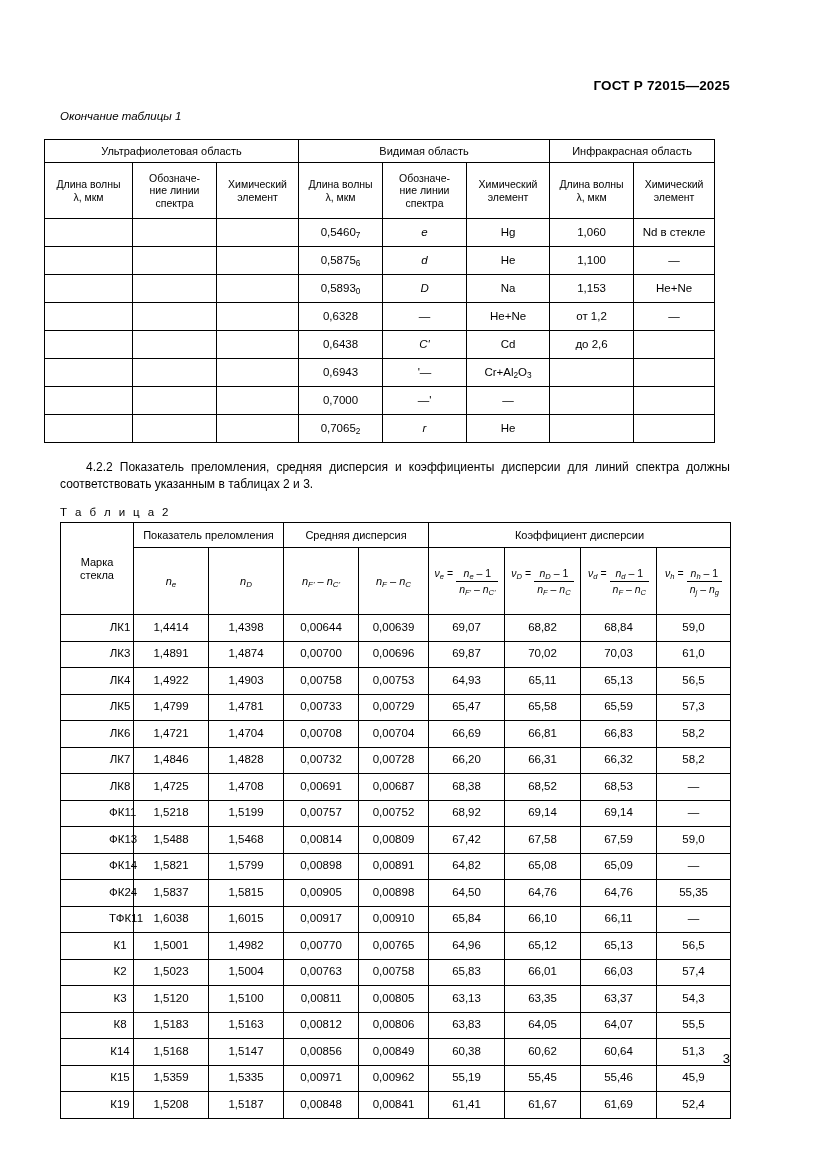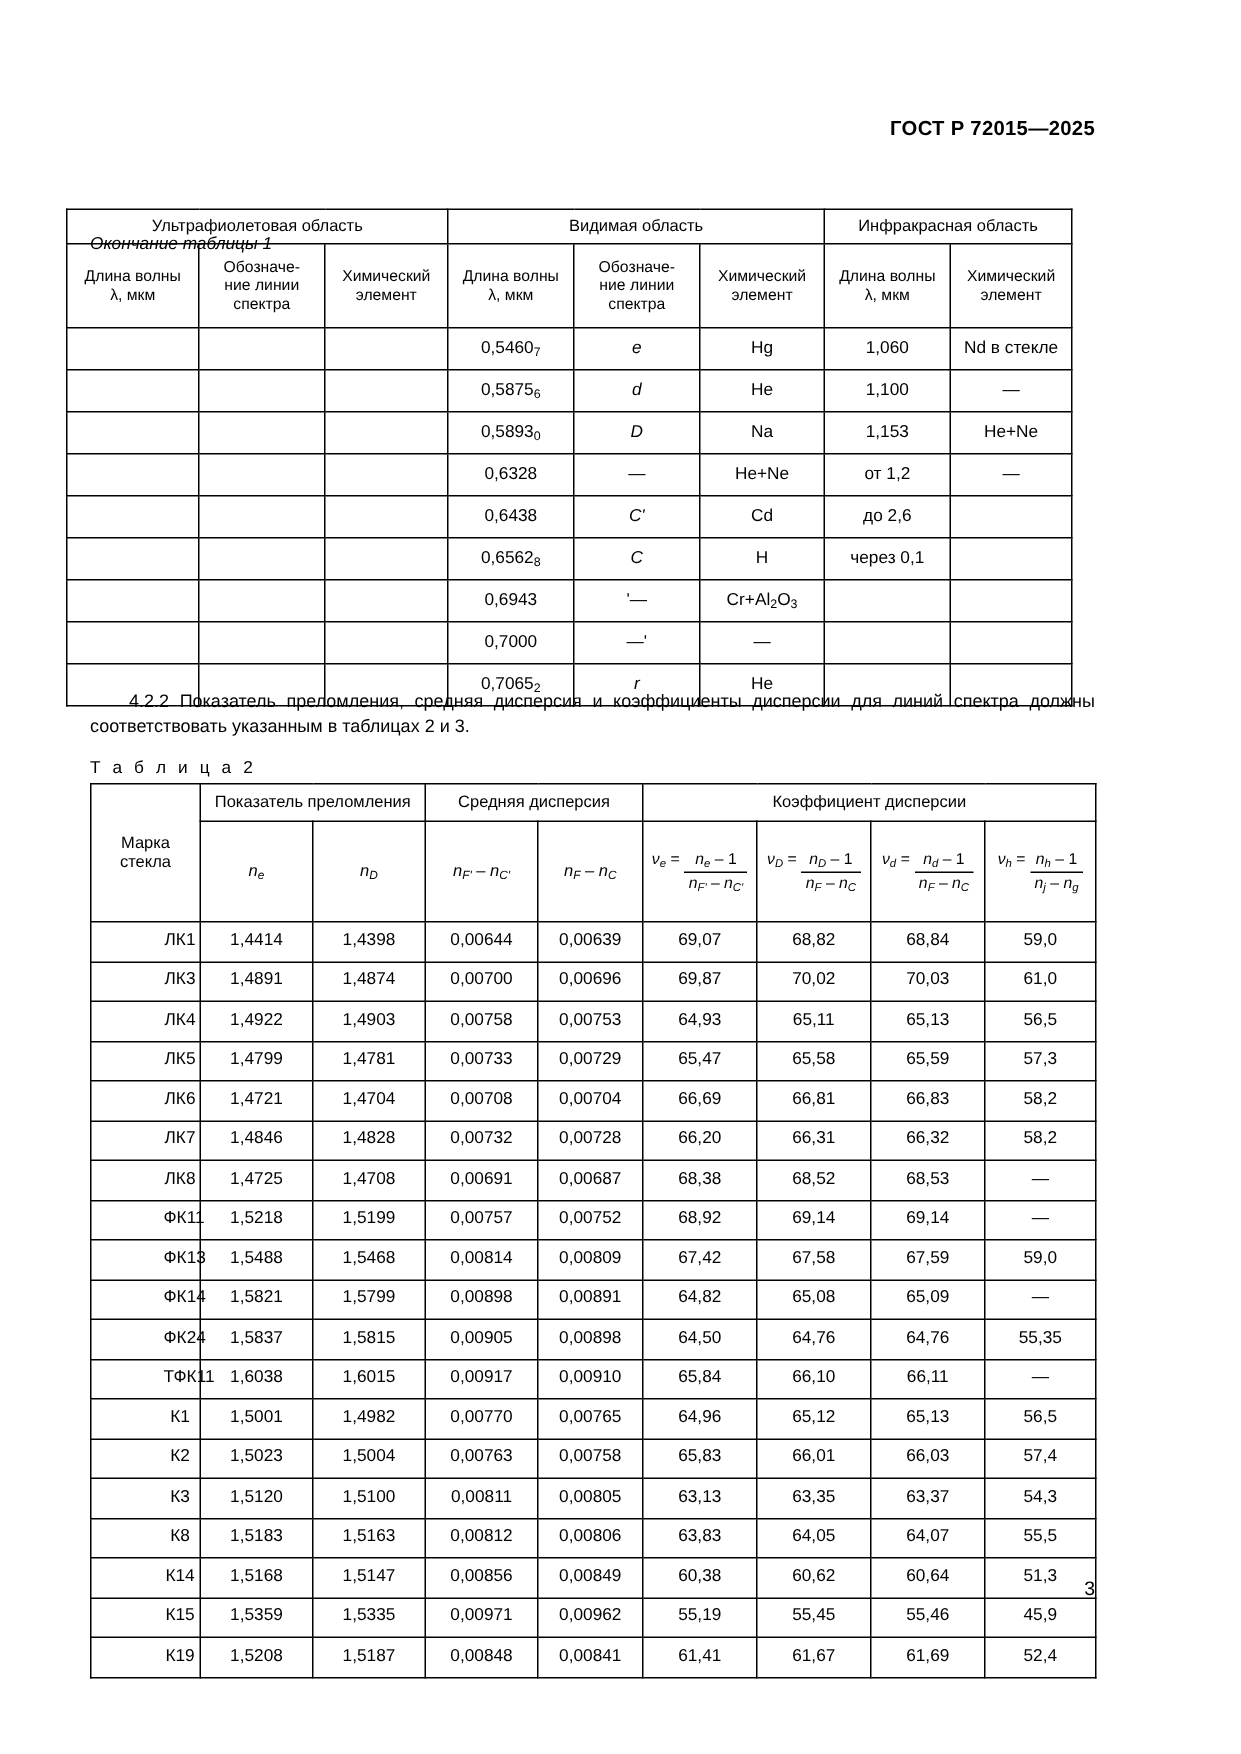--- a/index.html
+++ b/index.html
@@ -34,21 +34,20 @@
     white-space: nowrap;
   }
 
   
   .caption-cont {
     position: absolute;
     left: 60px;
     top: 110px;
     font-size: 11.5px;
     font-style: italic;
-    margin-top: 47px;
   }
   .caption-t2 {
     position: absolute;
     left: 60px;
     top: 506px;
     font-size: 11.5px;
     letter-spacing: 2.4px;
   }
 
   
@@ -212,30 +211,20 @@
           <td>—</td>
         </tr>
         <tr class="data-row">
           <td></td>
           <td></td>
           <td></td>
           <td>0,6438</td>
           <td><span class="ital">C'</span></td>
           <td>Cd</td>
           <td>до 2,6</td>
-          <td></td>
-        </tr>
-        <tr class="data-row">
-          <td></td>
-          <td></td>
-          <td></td>
-          <td>0,6562<sub class="sm">8</sub></td>
-          <td><span class="ital">C</span></td>
-          <td>H</td>
-          <td>через 0,1</td>
           <td></td>
         </tr>
         <tr class="data-row">
           <td></td>
           <td></td>
           <td></td>
           <td>0,6943</td>
           <td>'—</td>
           <td>Cr+Al<sub class="sm">2</sub>O<sub class="sm">3</sub></td>
           <td></td>

